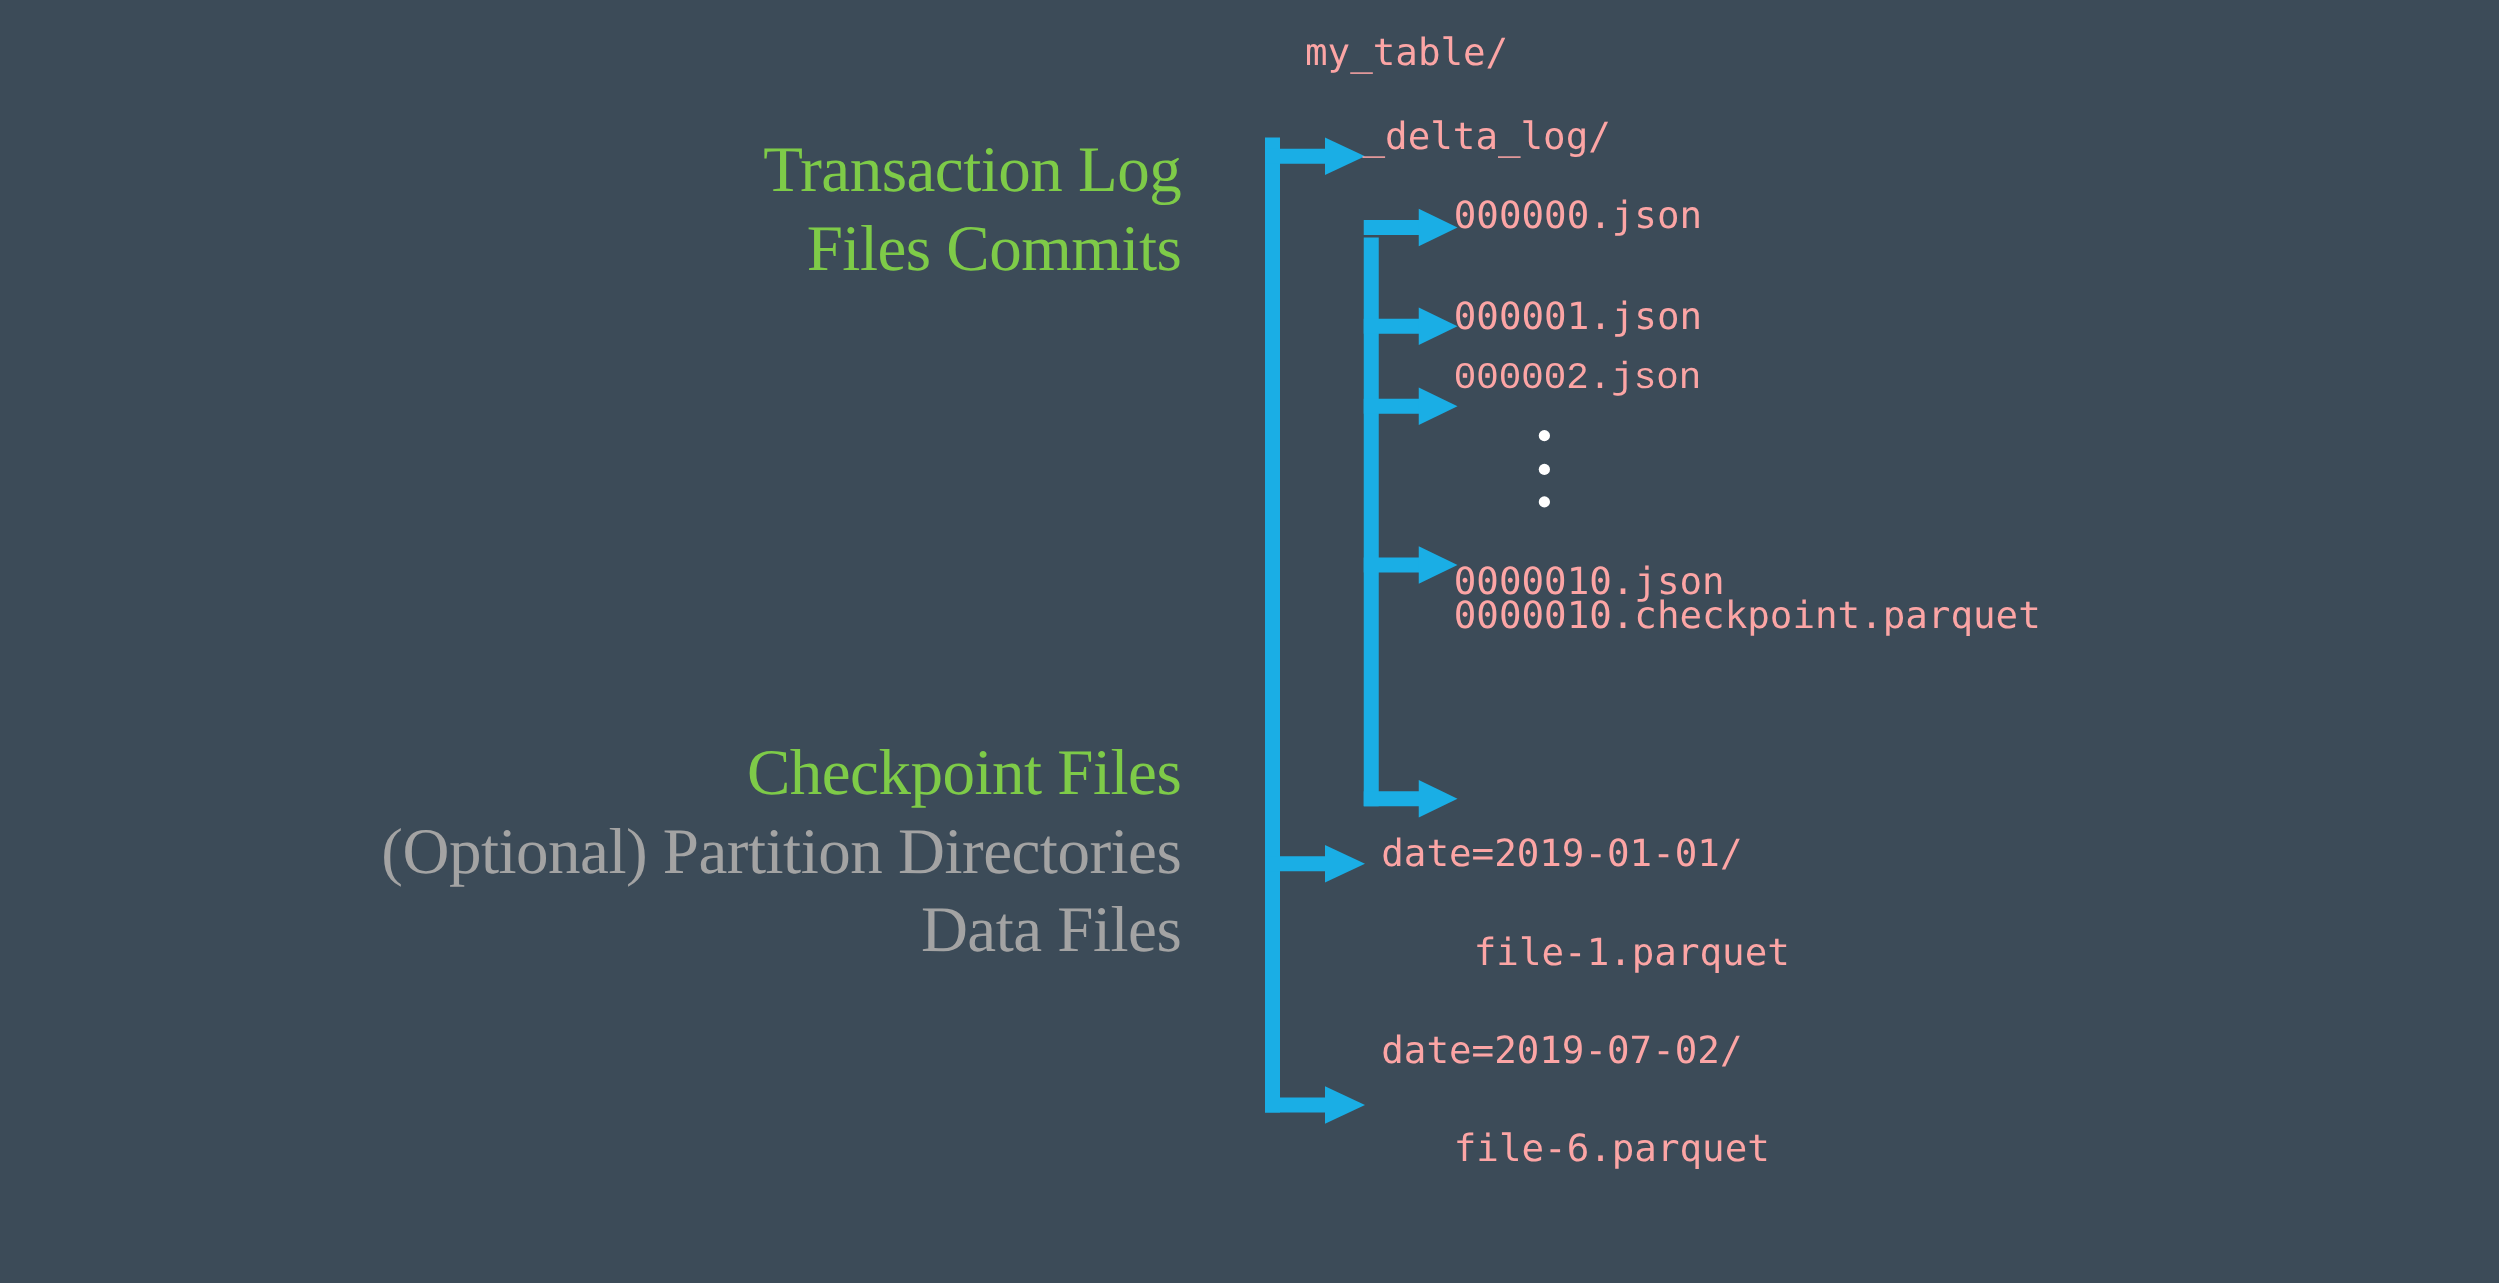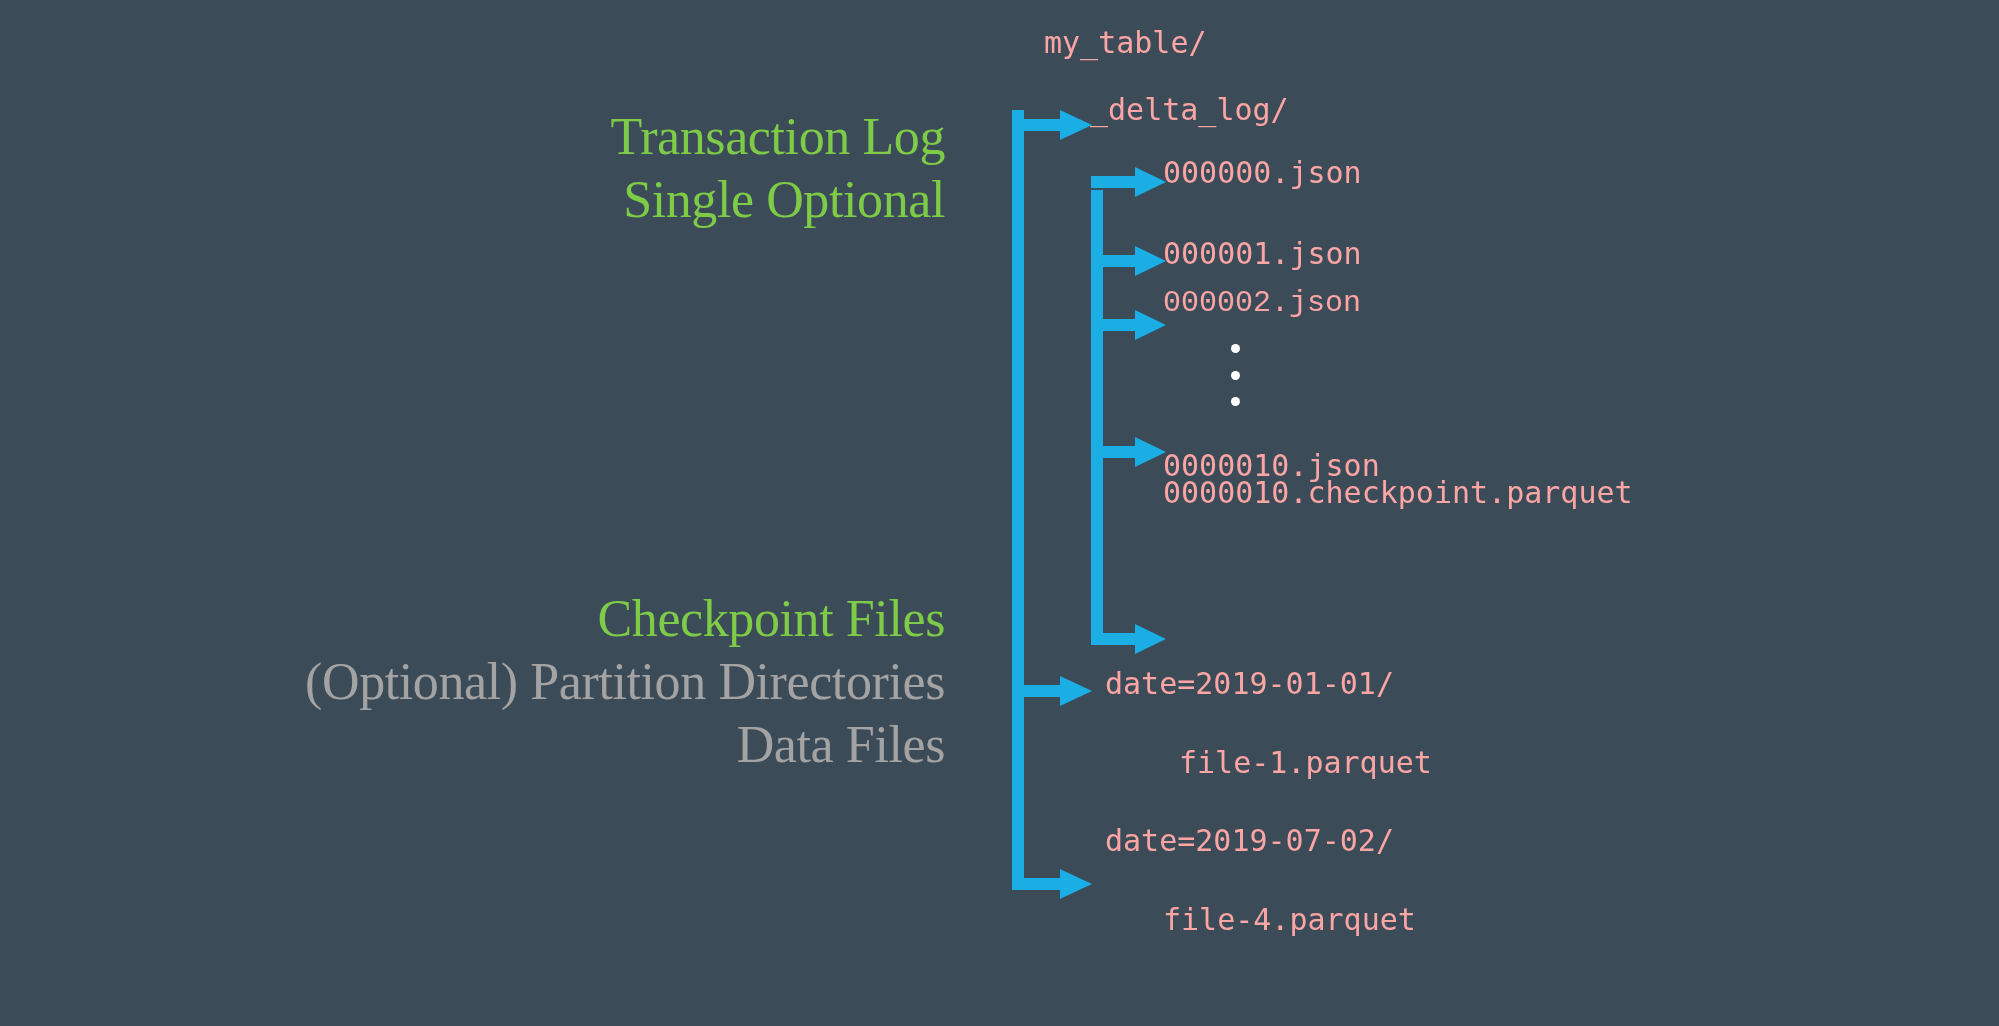--- a/index.html
+++ b/index.html
@@ -134,21 +134,21 @@
   </g>
 
   <g>
     <rect x="1091" y="633" width="50" height="12" fill="#1aaee5"></rect>
     <polygon points="1135,624 1166,639 1135,654" fill="#1aaee5"></polygon>
   </g>
 </svg>
 
 <div class="label green" id="lbl-transaction-log">Transaction Log</div>
 
-<div class="label green" id="lbl-single-commits">Single Optional</div>
+<div class="label green" id="lbl-single-commits">Files Commits</div>
 
 <div class="label green" id="lbl-checkpoint">Checkpoint Files</div>
 
 <div class="label orange" id="lbl-partition">(Optional) Partition Directories</div>
 
 <div class="label orange" id="lbl-datafiles">Data Files</div>
 
 <div class="node" id="n-root">my_table/</div>
 
 <div class="node" id="n-deltalog">_delta_log/</div>
@@ -168,13 +168,13 @@
 <div class="node" id="n-j10">0000010.json</div>
 
 <div class="node" id="n-ckpt">0000010.checkpoint.parquet</div>
 
 <div class="node" id="n-date1">date=2019-01-01/</div>
 
 <div class="node" id="n-file1">file-1.parquet</div>
 
 <div class="node" id="n-date2">date=2019-07-02/</div>
 
-<div class="node" id="n-file2">file-4.parquet</div>
+<div class="node" id="n-file2">file-6.parquet</div>
 
 </body></html>

